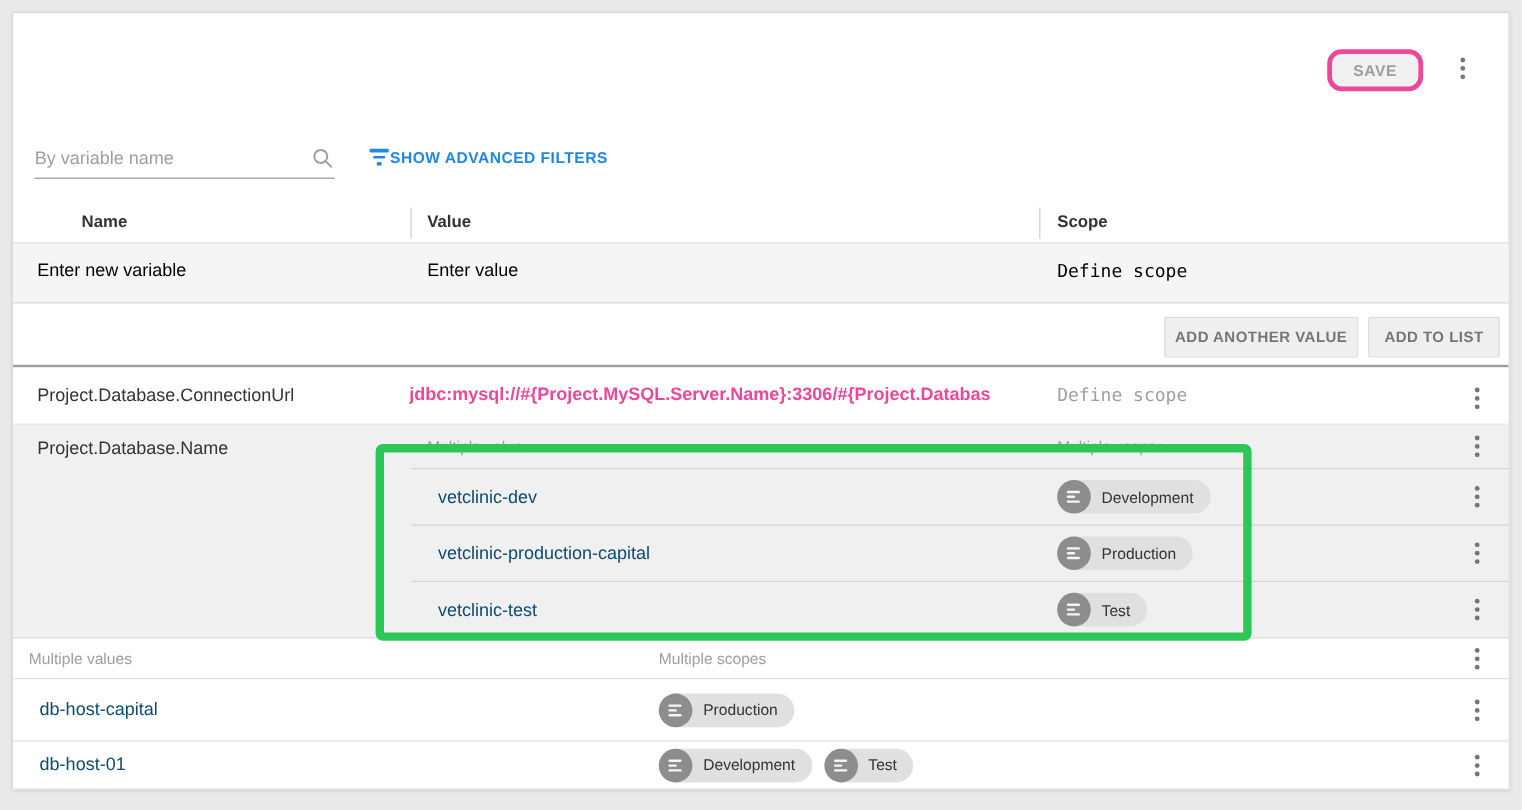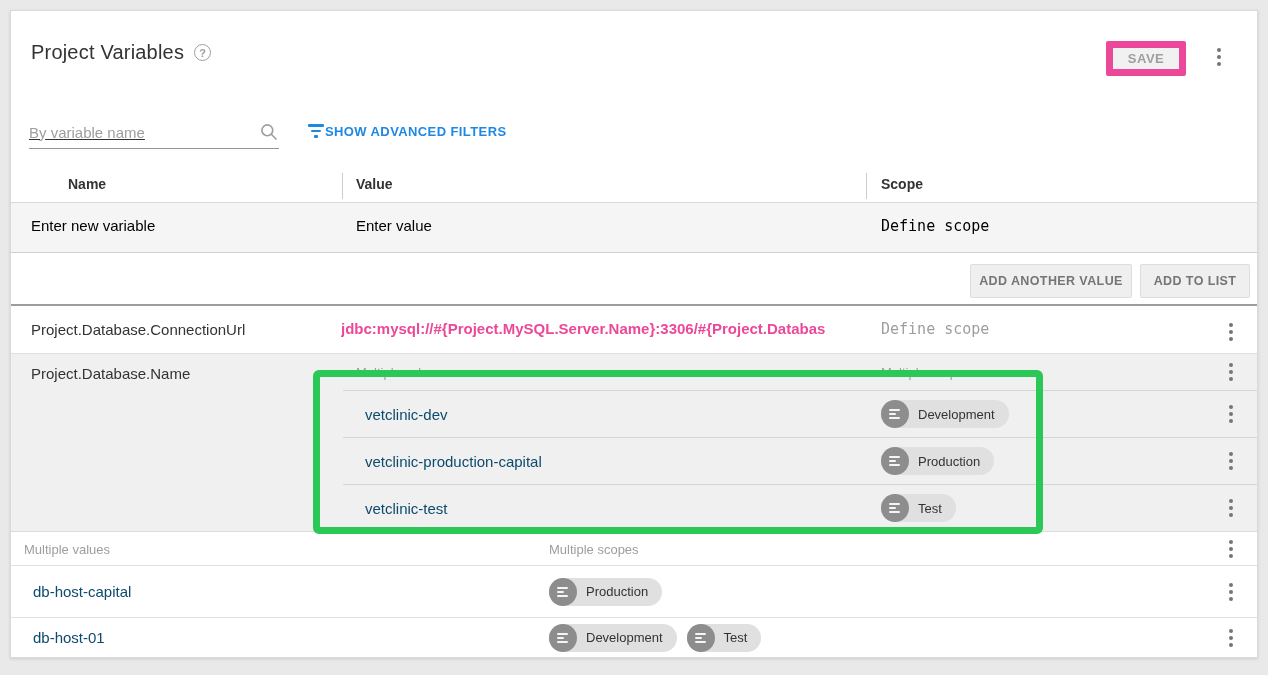--- a/index.html
+++ b/index.html
@@ -23,37 +23,37 @@
     font-size:20px; color:#333; letter-spacing:.2px;
     display:flex; align-items:center; gap:10px;
   }
   .help-icon {
     width:17px; height:17px; border:1.5px solid #9e9e9e; border-radius:50%;
     color:#9e9e9e; font-size:11px; font-weight:bold;
     display:inline-flex; align-items:center; justify-content:center;
   }
   .save-btn {
     position:absolute; left:1095px; top:30px; width:80px; height:35px;
-    background:#f1f1f1; border:7px solid #ec4899; border-radius:2px;
+    background:#f1f1f1; border:4px solid #ec4899; border-radius:12px;
     color:#9e9e9e; font-size:13px; letter-spacing:.5px; font-weight:bold;
     display:flex; align-items:center; justify-content:center;
   }
   .kebab { width:16px; display:flex; flex-direction:column; align-items:center; gap:3px; }
   .kebab i { width:4px; height:4px; border-radius:50%; background:#757575; }
   .kebab.top-kebab { position:absolute; left:1200px; top:37px; }
 
   
   .search-wrap {
     position:absolute; left:18px; top:105px; width:250px; height:33px;
     border-bottom:1px solid #949494;
     display:flex; align-items:center;
   }
   .search-input {
     border:none; outline:none; background:transparent; flex:1;
-    font-family:"Liberation Sans",sans-serif; font-size:15px; color:#333;text-decoration:underline;
+    font-family:"Liberation Sans",sans-serif; font-size:15px; color:#333;
   }
   .search-input::placeholder { color:#9e9e9e; }
   .search-icon { width:20px; height:20px; flex:none; }
   .adv-filters {
     position:absolute; left:296px; top:113px; height:20px;
     display:flex; align-items:flex-start; gap:0;
     color:#1e88e5; font-size:13px; font-weight:bold; letter-spacing:.4px;
     cursor:pointer;
   }
   .filter-icon { display:flex; flex-direction:column; align-items:center; gap:3px; width:18px; }
@@ -136,24 +136,20 @@
   .annotation-box {
     position:absolute; left:313px; top:370px; width:730px; height:164px;
     border:7px solid #2bc857; border-radius:6px; z-index:10; pointer-events:none;
   }
 </style>
 </head>
 <body>
 
 <div class="card">
 
-  <div class="page-title">
-    <span>Project Variables</span>
-    <span class="help-icon">?</span>
-  </div>
   <div class="save-btn">SAVE</div>
   <div class="kebab top-kebab">
       <i></i>
       <i></i>
       <i></i>
     </div>
 
   <div class="search-wrap">
     <input class="search-input" type="text" placeholder="By variable name" style="">
     <svg class="search-icon" viewBox="0 0 24 24">

